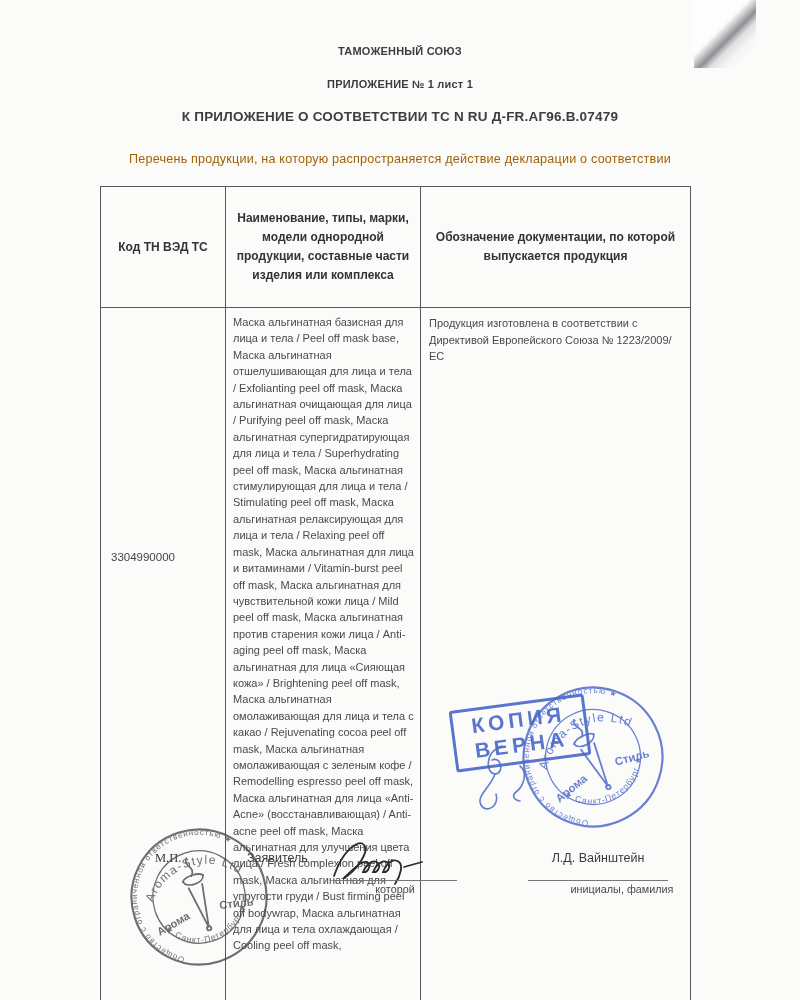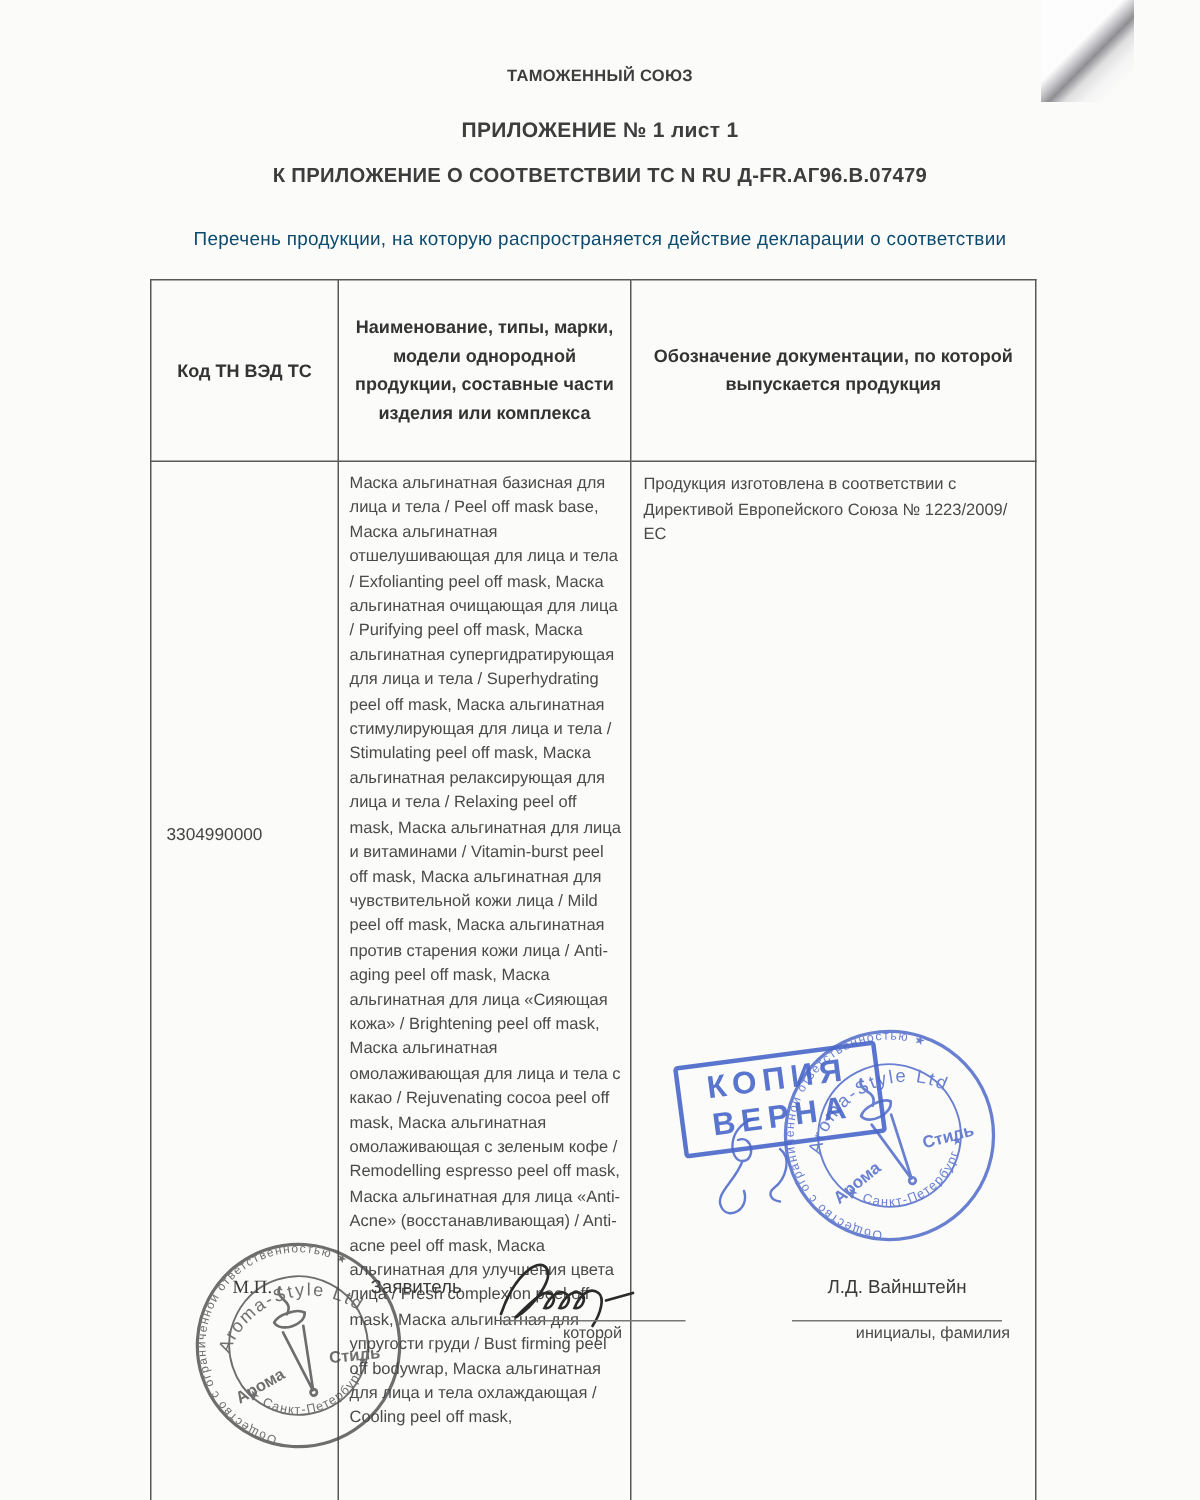--- a/index.html
+++ b/index.html
@@ -11,23 +11,23 @@
   }
   .abs{position:absolute;}
   
   .corner-fold{
     left:694px;top:0;width:62px;height:68px;
     background:linear-gradient(135deg,#fdfdfd 42%,#c2c2c6 50%,#8e8e93 56%,#dededf 64%,#f4f4f4 74%,#fbfbfa 85%);
   }
   
   .h-center{left:0;width:800px;text-align:center;font-weight:bold;letter-spacing:.2px;}
   .doc-title{top:45px;font-size:11px;}
-  .doc-subtitle{top:78px;font-size:14px;}
+  .doc-subtitle{top:78px;font-size:11px;}
   .doc-decl{top:109px;font-size:13.5px;}
-  .doc-caption{top:152px;font-weight:normal;font-size:12.6px;color:#0c4a6e;}
+  .doc-caption{top:152px;font-weight:normal;font-size:12.6px;color:#a16207;}
   
   table.decl-table{
     position:absolute;left:100px;top:186px;width:590px;
     border-collapse:collapse;table-layout:fixed;
   }
   .decl-table col.c1{width:125px}.decl-table col.c2{width:195px}.decl-table col.c3{width:270px}
   .decl-table th,.decl-table td{
     border:1.6px solid #585858;vertical-align:top;font-weight:normal;
   }
   .decl-table th{

